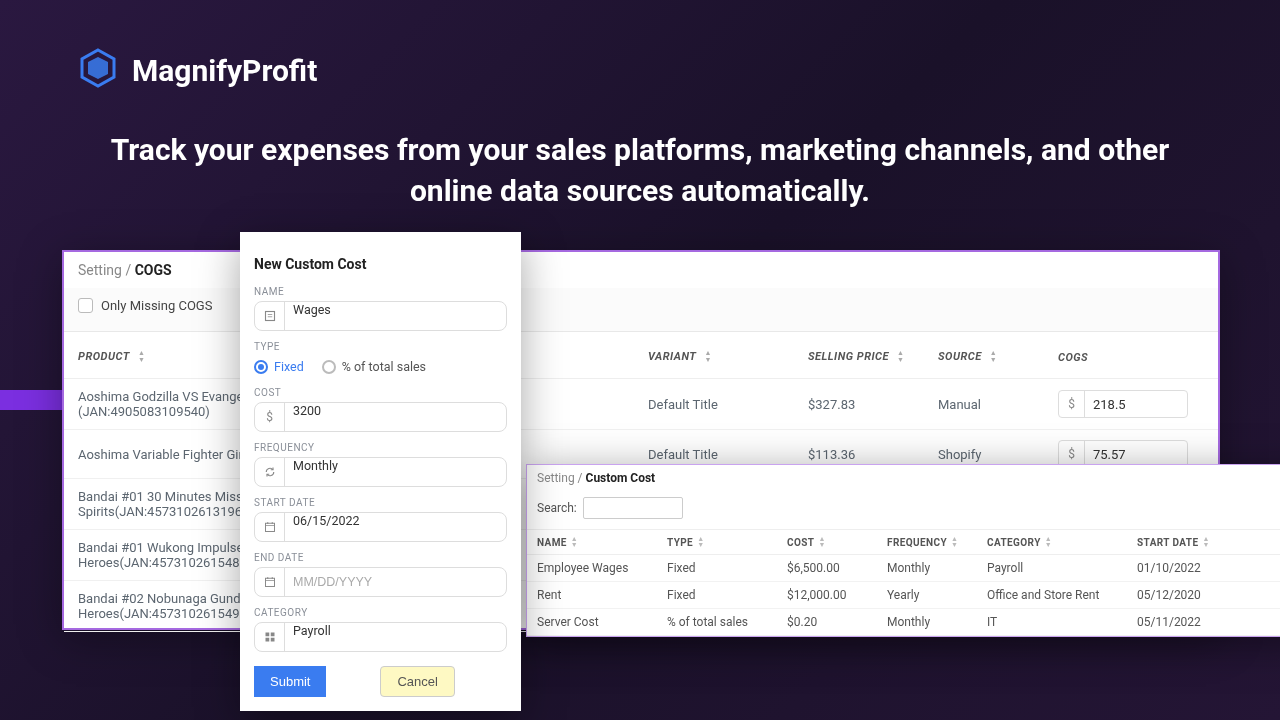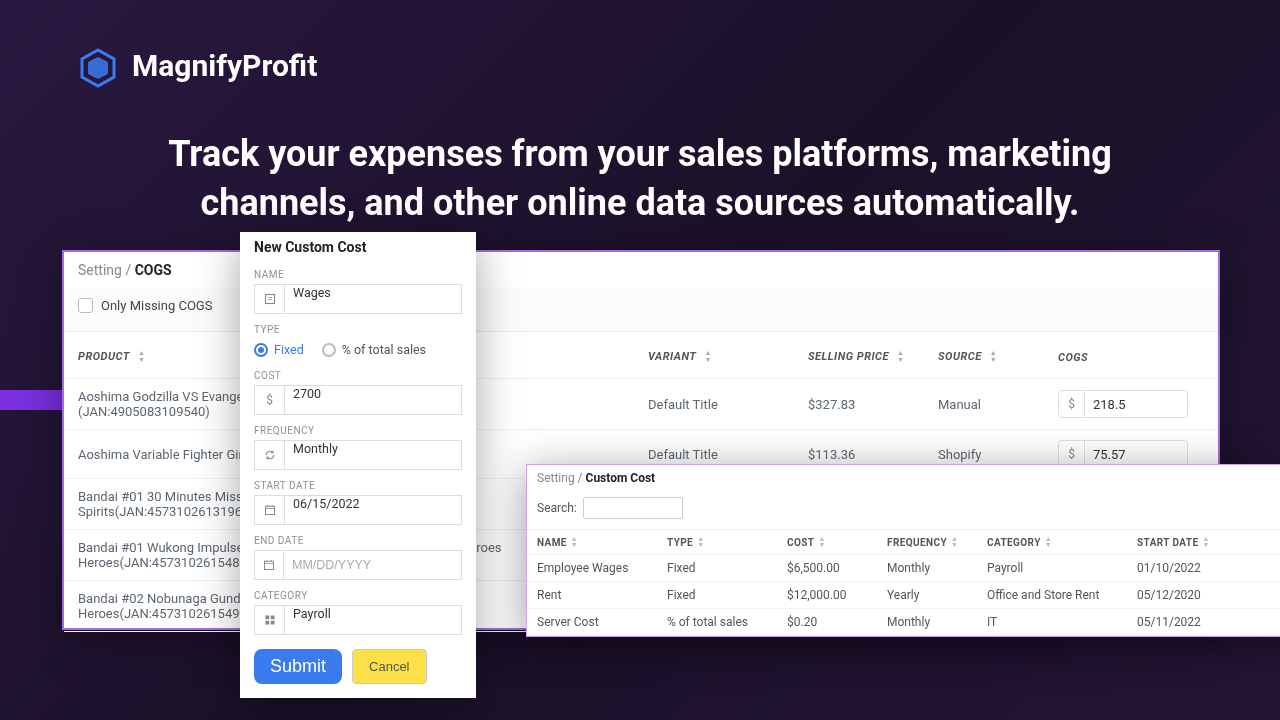--- a/index.html
+++ b/index.html
@@ -5,32 +5,32 @@
   * { box-sizing: border-box; margin: 0; padding: 0; }
   body {
     width: 1280px; height: 720px;
     font-family: -apple-system, BlinkMacSystemFont, "Segoe UI", Roboto, sans-serif;
     background: linear-gradient(135deg, #2a1840 0%, #1a1129 50%, #241535 100%);
     position: relative;
     overflow: hidden;
   }
   .header {
     position: absolute; top: 48px; left: 78px;
-    display: flex; align-items: flex-start; gap: 14px;
+    display: flex; align-items: flex-end; gap: 14px;
   }
   .logo {
     width: 40px; height: 40px; position: relative;
   }
   .brand {
     color: #fff; font-size: 30px; font-weight: 700;
   }
   .tagline {
     position: absolute; top: 130px; left: 0; right: 0;
     text-align: center; color: #fff;
-    font-size: 36px; font-weight: 700; line-height: 1.35;
+    font-size: 30px; font-weight: 700; line-height: 1.35;
     padding: 0 90px;
   }
 
   
   .accent-left {
     position: absolute; left: 0; top: 390px; width: 62px; height: 20px;
     background: #7b2fe0;
   }
 
   
@@ -75,54 +75,54 @@
     height:28px; overflow:hidden; width:130px; background:#fff;
   }
   .cogs-input .pre {
     width:26px; display:flex; align-items:center; justify-content:center;
     border-right:1px solid #ddd; color:#888; font-size:12px; height:100%;
   }
   .cogs-input .val { padding:0 8px; font-size:13px; color:#333; }
 
   
   .modal {
-    position: absolute; left: 240px; top: 232px; width: 236px;
+    position: absolute; left: 240px; top: 232px; width: 281px;
     background: #fff; box-shadow: 0 10px 40px rgba(0,0,0,0.35);
-    padding: 7px 14px 14px;
+    padding: 24px 14px 14px;
     z-index: 30;
     font-size: 12px;
   }
   .modal .title { font-weight: 700; font-size: 14px; color:#222; margin-bottom: 14px; }
   .modal .lbl { font-size: 10px; letter-spacing: 0.5px; color:#8a8f98; text-transform: uppercase; margin: 10px 0 4px; }
   .ig {
-    display:flex; align-items:center; border:1px solid #ddd; border-radius:0;
+    display:flex; align-items:center; border:1px solid #ddd; border-radius:8px;
     height:30px; overflow:hidden; background:#fff;
   }
   .ig .pre {
     width:30px; display:flex; align-items:center; justify-content:center;
     border-right:1px solid #ddd; color:#888; font-size:12px; height:100%;
   }
   .ig .val, .ig input {
     flex:1; border:none; outline:none; padding:0 8px; font-size:12.5px; color:#333; background:transparent; height:100%;
   }
   .ig input::placeholder { color:#aaa; }
   .radio-row { display:flex; gap:18px; align-items:center; font-size:12.5px; color:#555; padding:3px 0;}
   .radio { display:inline-flex; align-items:center; gap:6px; }
   .radio .dot { width:14px; height:14px; border-radius:50%; border:2px solid #bbb; position:relative; }
   .radio.sel .dot { border-color:#3a7cf0; }
   .radio.sel .dot::after { content:''; position:absolute; inset:2px; background:#3a7cf0; border-radius:50%; }
   .radio.sel { color:#3a7cf0; }
   .modal .btns { display:flex; gap:10px; margin-top:14px; }
   .btn-primary {
-    background:#3a7cf0; color:#fff; border:none; border-radius:8px;
-    padding:7px 16px; font-size:18px; cursor:pointer;
+    background:#3a7cf0; color:#fff; border:none; border-radius:0;
+    padding:7px 16px; font-size:13px; cursor:pointer;
   }
   .btn-secondary {
-    background:#fde047; color:#555; border:1px solid #ccc; border-radius:4px;
-    padding:7px 16px; font-size:13px; cursor:pointer;
+    background:#fef9c3; color:#555; border:1px solid #ccc; border-radius:4px;
+    padding:7px 16px; font-size:13px; cursor:pointer;margin-left:44px;
   }
 
   
   .panel-cc {
     position: absolute; left: 526px; top: 464px; width: 790px;
     background: #fff; border:1px solid #c9a3ef;
     box-shadow: 0 8px 40px rgba(0,0,0,0.4);
     z-index: 20;
     font-size: 12px;
   }
@@ -271,21 +271,21 @@
     </label>
     <label class="radio">
       <span class="dot"></span>
       <span>% of total sales</span>
     </label>
   </div>
 
   <div class="lbl">Cost</div>
   <div class="ig">
     <span class="pre">$</span>
-    <span class="val">2700</span>
+    <span class="val">3200</span>
   </div>
 
   <div class="lbl">Frequency</div>
   <div class="ig">
     <span class="pre">
       <svg width="12" height="12" viewBox="0 0 16 16">
           <path d="M3 8a5 5 0 0 1 9-3M13 8a5 5 0 0 1-9 3" fill="none" stroke="#888" stroke-width="1.5"></path>
           <path d="M12 2v3h-3M4 14v-3h3" fill="none" stroke="#888" stroke-width="1.5"></path>
         </svg>
     </span>

